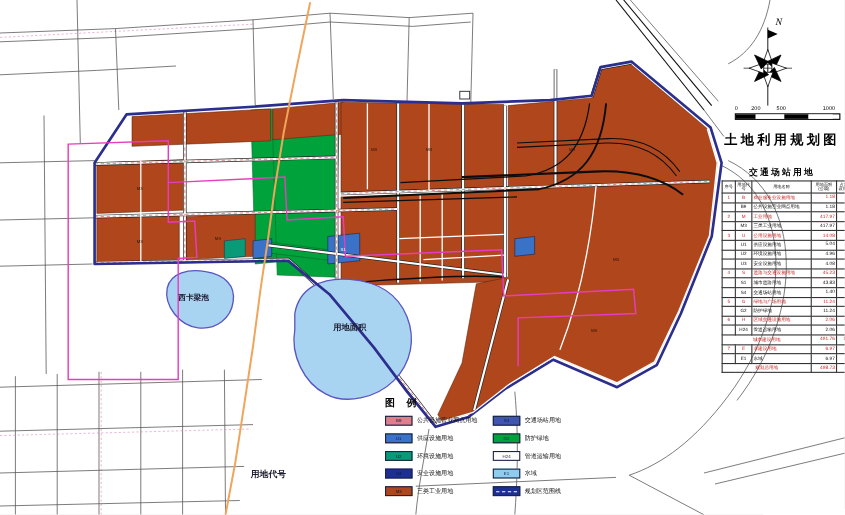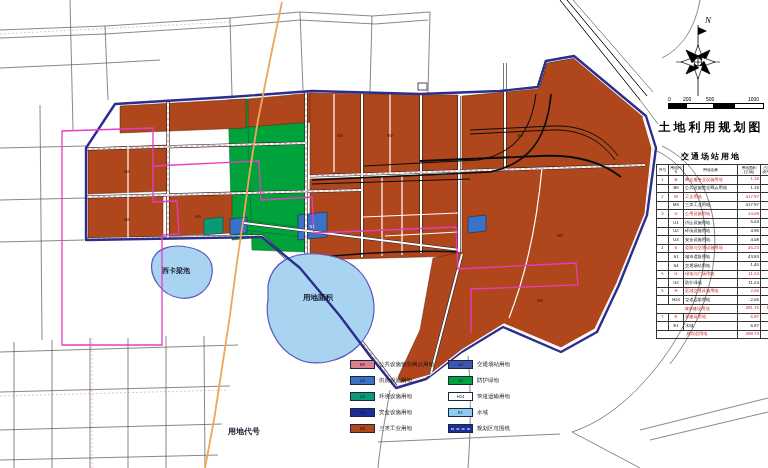--- a/index.html
+++ b/index.html
@@ -405,20 +405,21 @@
           <tr class="red">
             <td colspan="3" class="ctr">规划总用地</td>
             <td class="num">498.73</td>
             <td class="num"></td>
           </tr>
         </tbody>
     </table>
   </div>
 
   <div class="legend">
+    <div class="legtitle">图 例</div>
     <div class="legcols">
       <div class="legcol" id="legend-left">
           <div class="legitem">
             <span class="sw" style="background: rgb(221, 127, 140);">
               <span class="c">B9</span>
             </span>
             <span class="leglabel">公共设施营业网点用地</span>
           </div>
           <div class="legitem">
             <span class="sw" style="background: rgb(58, 114, 200);">

